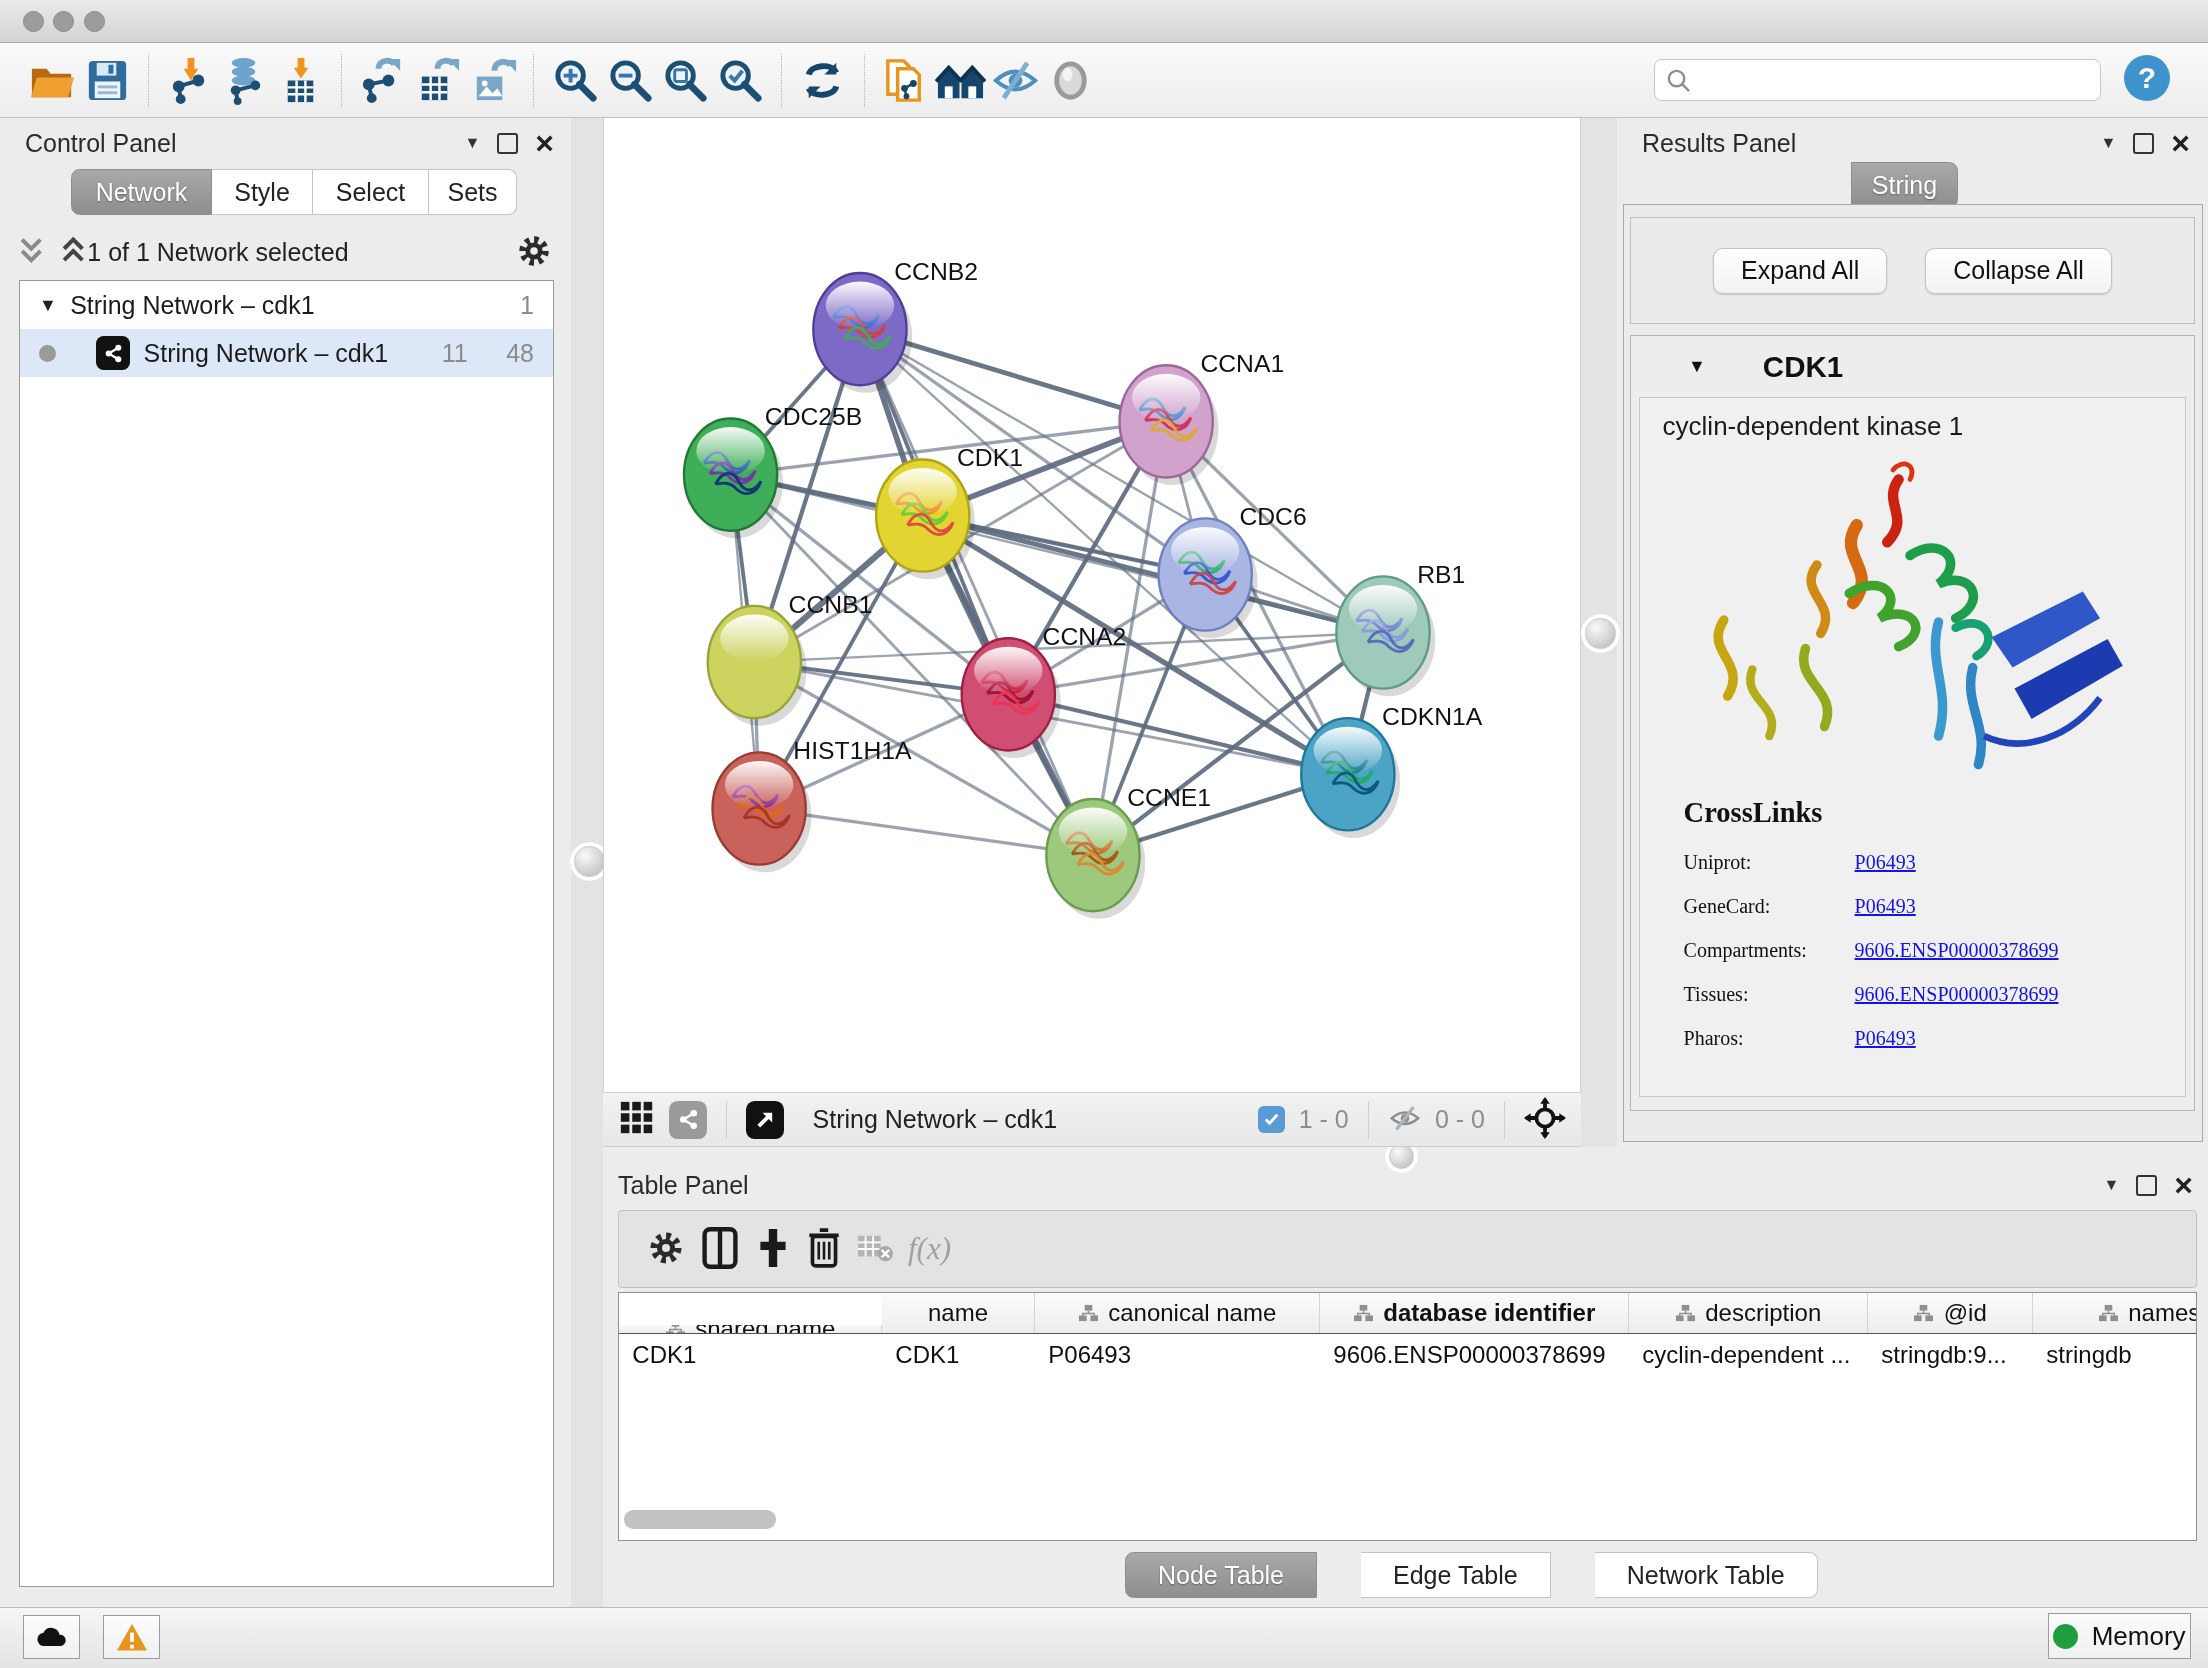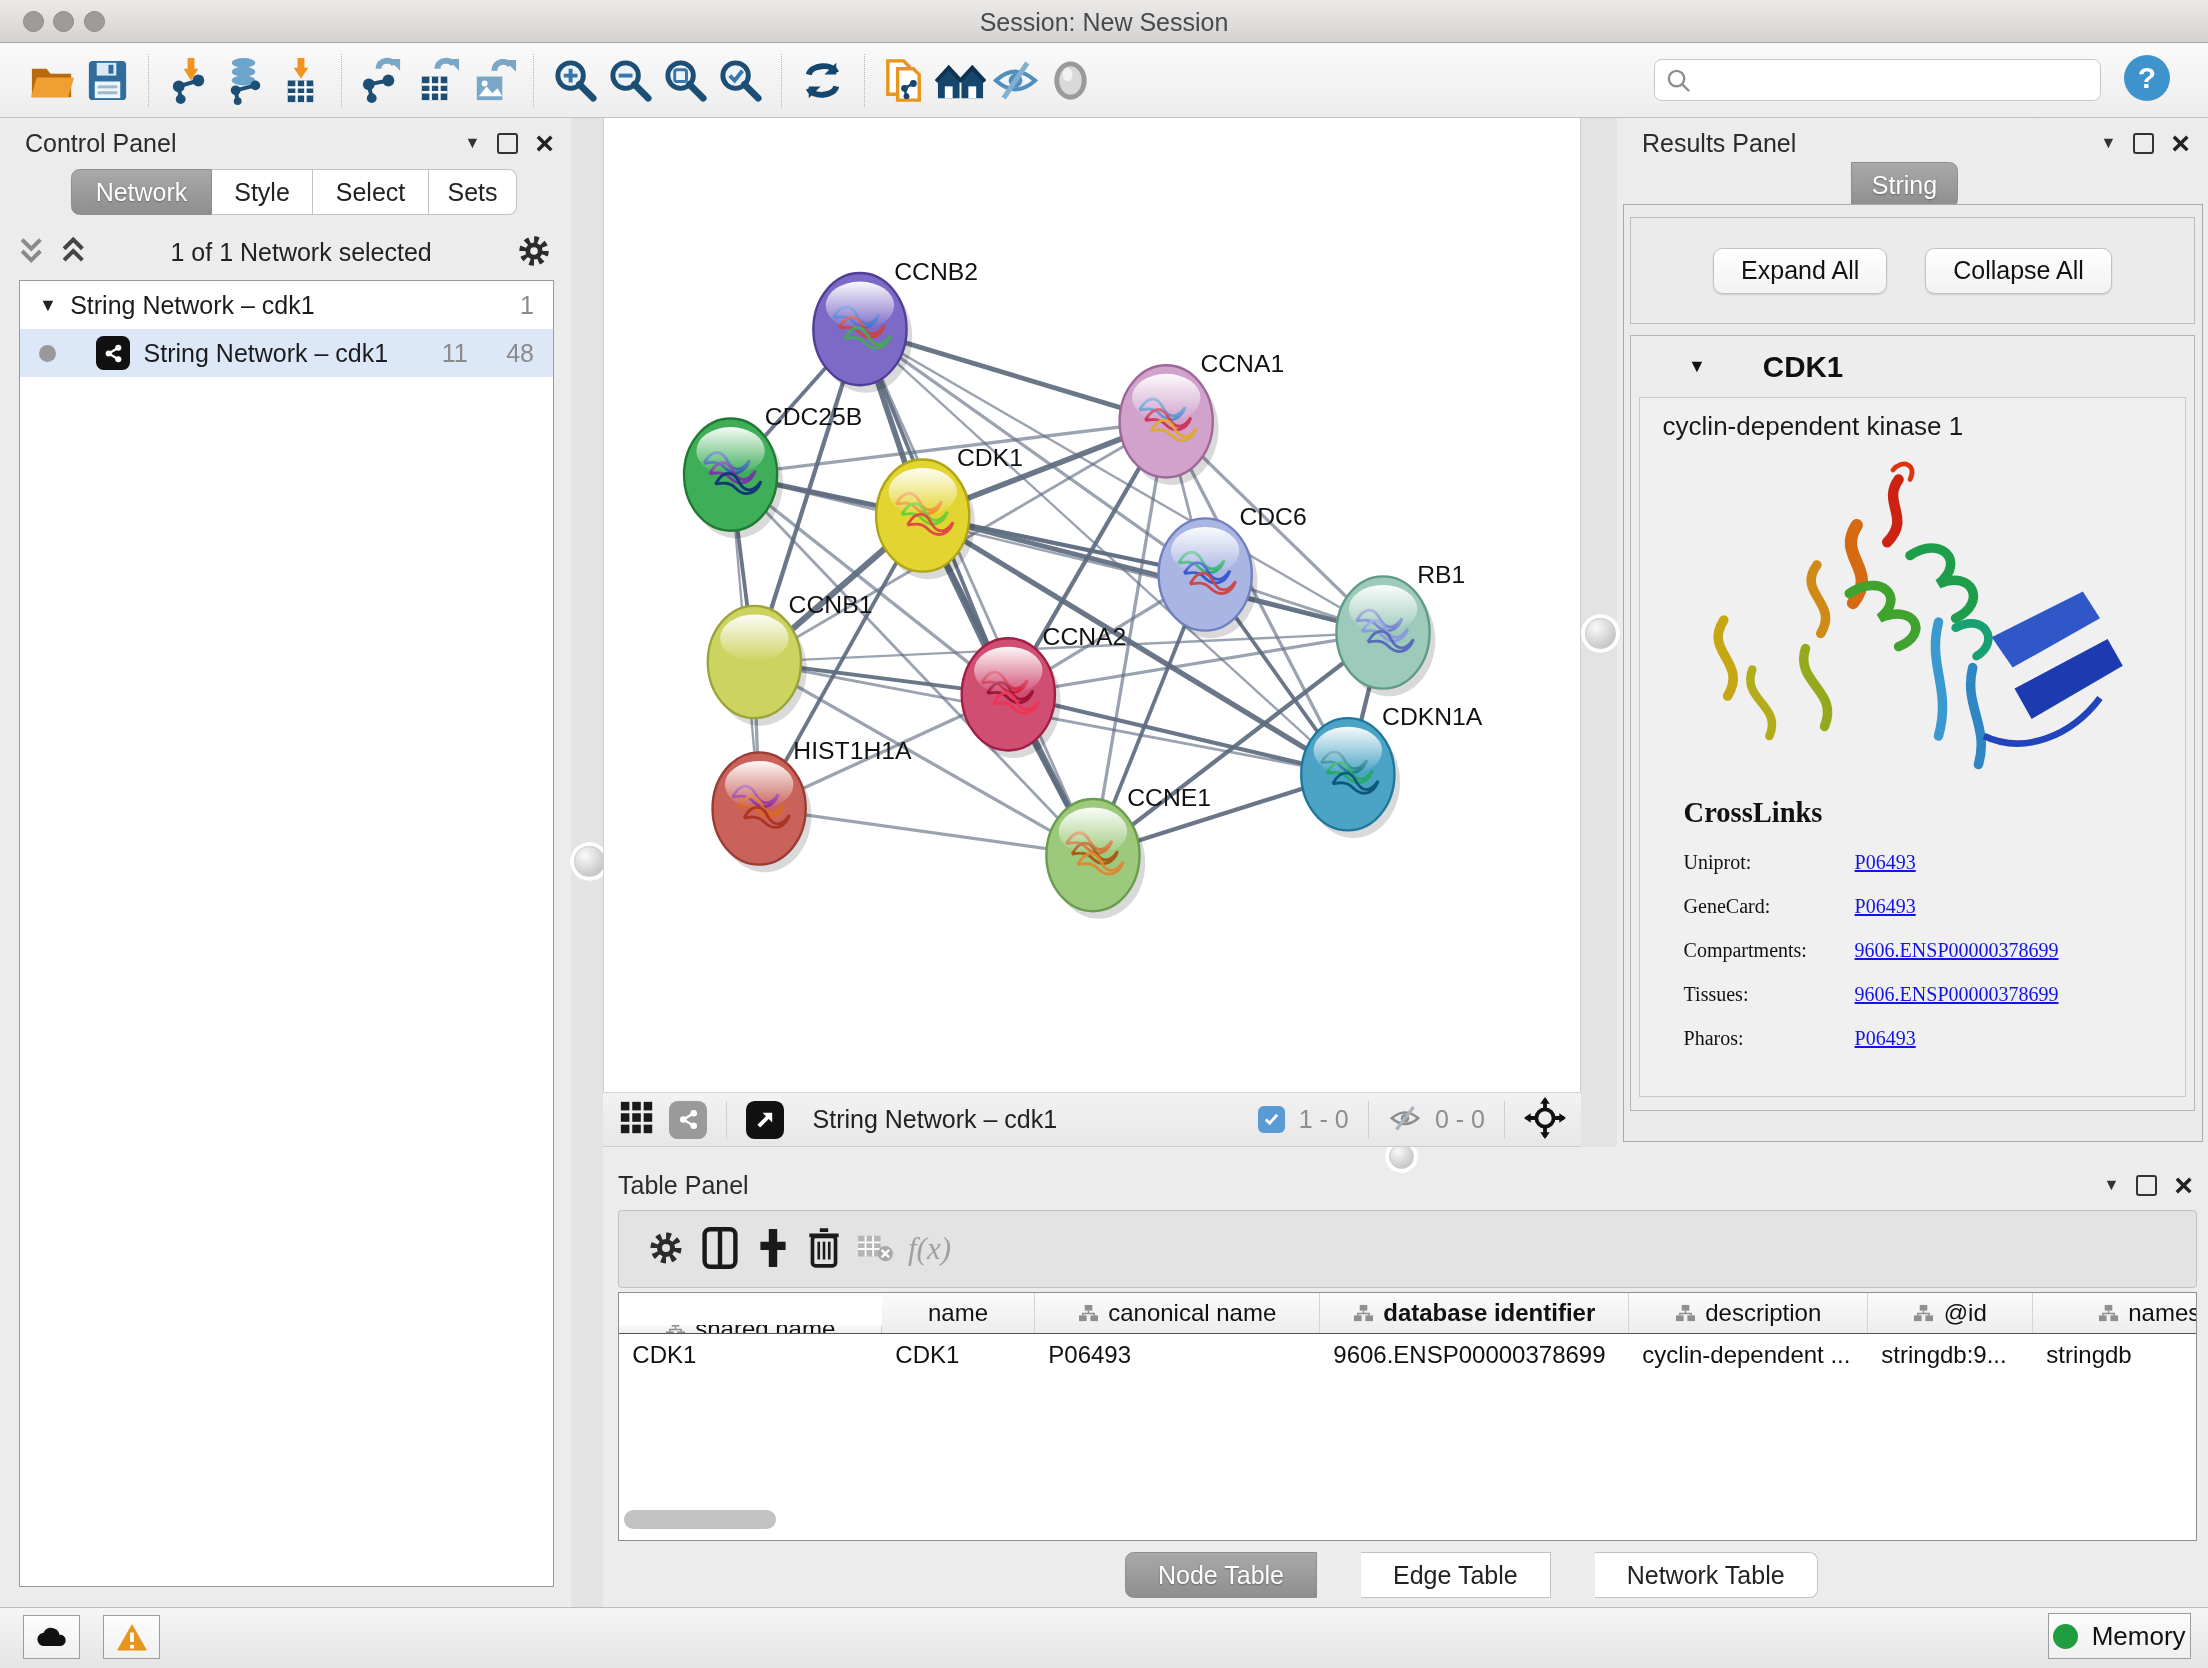--- a/index.html
+++ b/index.html
@@ -31,21 +31,21 @@
   
   .seg{display:flex;}
   .seg .tab{height:44px;display:flex;align-items:center;justify-content:center;font-size:25px;
             background:#fff;border:1px solid #c3c3c3;border-left:none;color:#222;}
   .seg .tab:first-child{border-left:1px solid #c3c3c3;border-radius:8.6px 0 0 8.6px;}
   .seg .tab:last-child{border-radius:0 8.6px 8.6px 0;}
   .seg .tab.active{background:linear-gradient(#a9a9a9,#8e8e8e);color:#fff;text-shadow:0 1px 1.9px rgba(0,0,0,.35);
                    border-color:#8e8e8e;}
   
   .cp-toolbar-row{left:17px;top:228px;width:536px;height:49px;display:flex;align-items:center;}
-  .cp-status{flex:1;text-align:center;font-size:25px;color:#222;}
+  .cp-status{flex:1;font-size:25px;color:#222;}
   .cp-listbox{left:19px;top:280px;width:535px;height:1307px;background:#fff;border:1.9px solid #9a9a9a;box-sizing:border-box;}
   .tree-row{display:flex;align-items:center;height:48px;font-size:25px;padding:0 19px;gap:13.3px;}
   .tree-row .cnt{color:#8b8b8b;}
   .tree-row.selected{background:#dce8f8;}
   .badge-share{width:34px;height:34px;background:#111;border-radius:7.6px;display:flex;align-items:center;justify-content:center;flex:0 0 auto;}
   .dot-gray{width:17px;height:17px;border-radius:50%;background:#9a9a9a;flex:0 0 auto;}
   
   .divider-v{top:118px;width:32px;height:1489px;background:#e3e3e3;}
   .handle{width:28.5px;height:28.5px;border-radius:50%;background:radial-gradient(circle at 35% 30%,#fafafa,#b5b5b5);
           border:1px solid #cfcfcf;box-shadow:0 0 0 3.8px #fff;}
@@ -104,21 +104,20 @@
 </style>
 </head>
 <body>
 
 <div class="app">
 
   <div class="abs titlebar">
     <span class="abs tl-dot" style="left:23px"></span>
     <span class="abs tl-dot" style="left:53px"></span>
     <span class="abs tl-dot" style="left:84px"></span>
-    <div class="abs title-text">Session: New Session</div>
   </div>
 
   <div class="abs toolbar">
     <span class="tool-btn">
       <svg width="51" height="51" viewBox="0 0 52 52">
           <path d="M5 14h15l4 5h21v24H5z" fill="#b96a10"></path>
           <path d="M10 23h38l-6 20H4z" fill="#f0a030"></path>
         </svg>
     </span>
     <span class="tool-btn">

